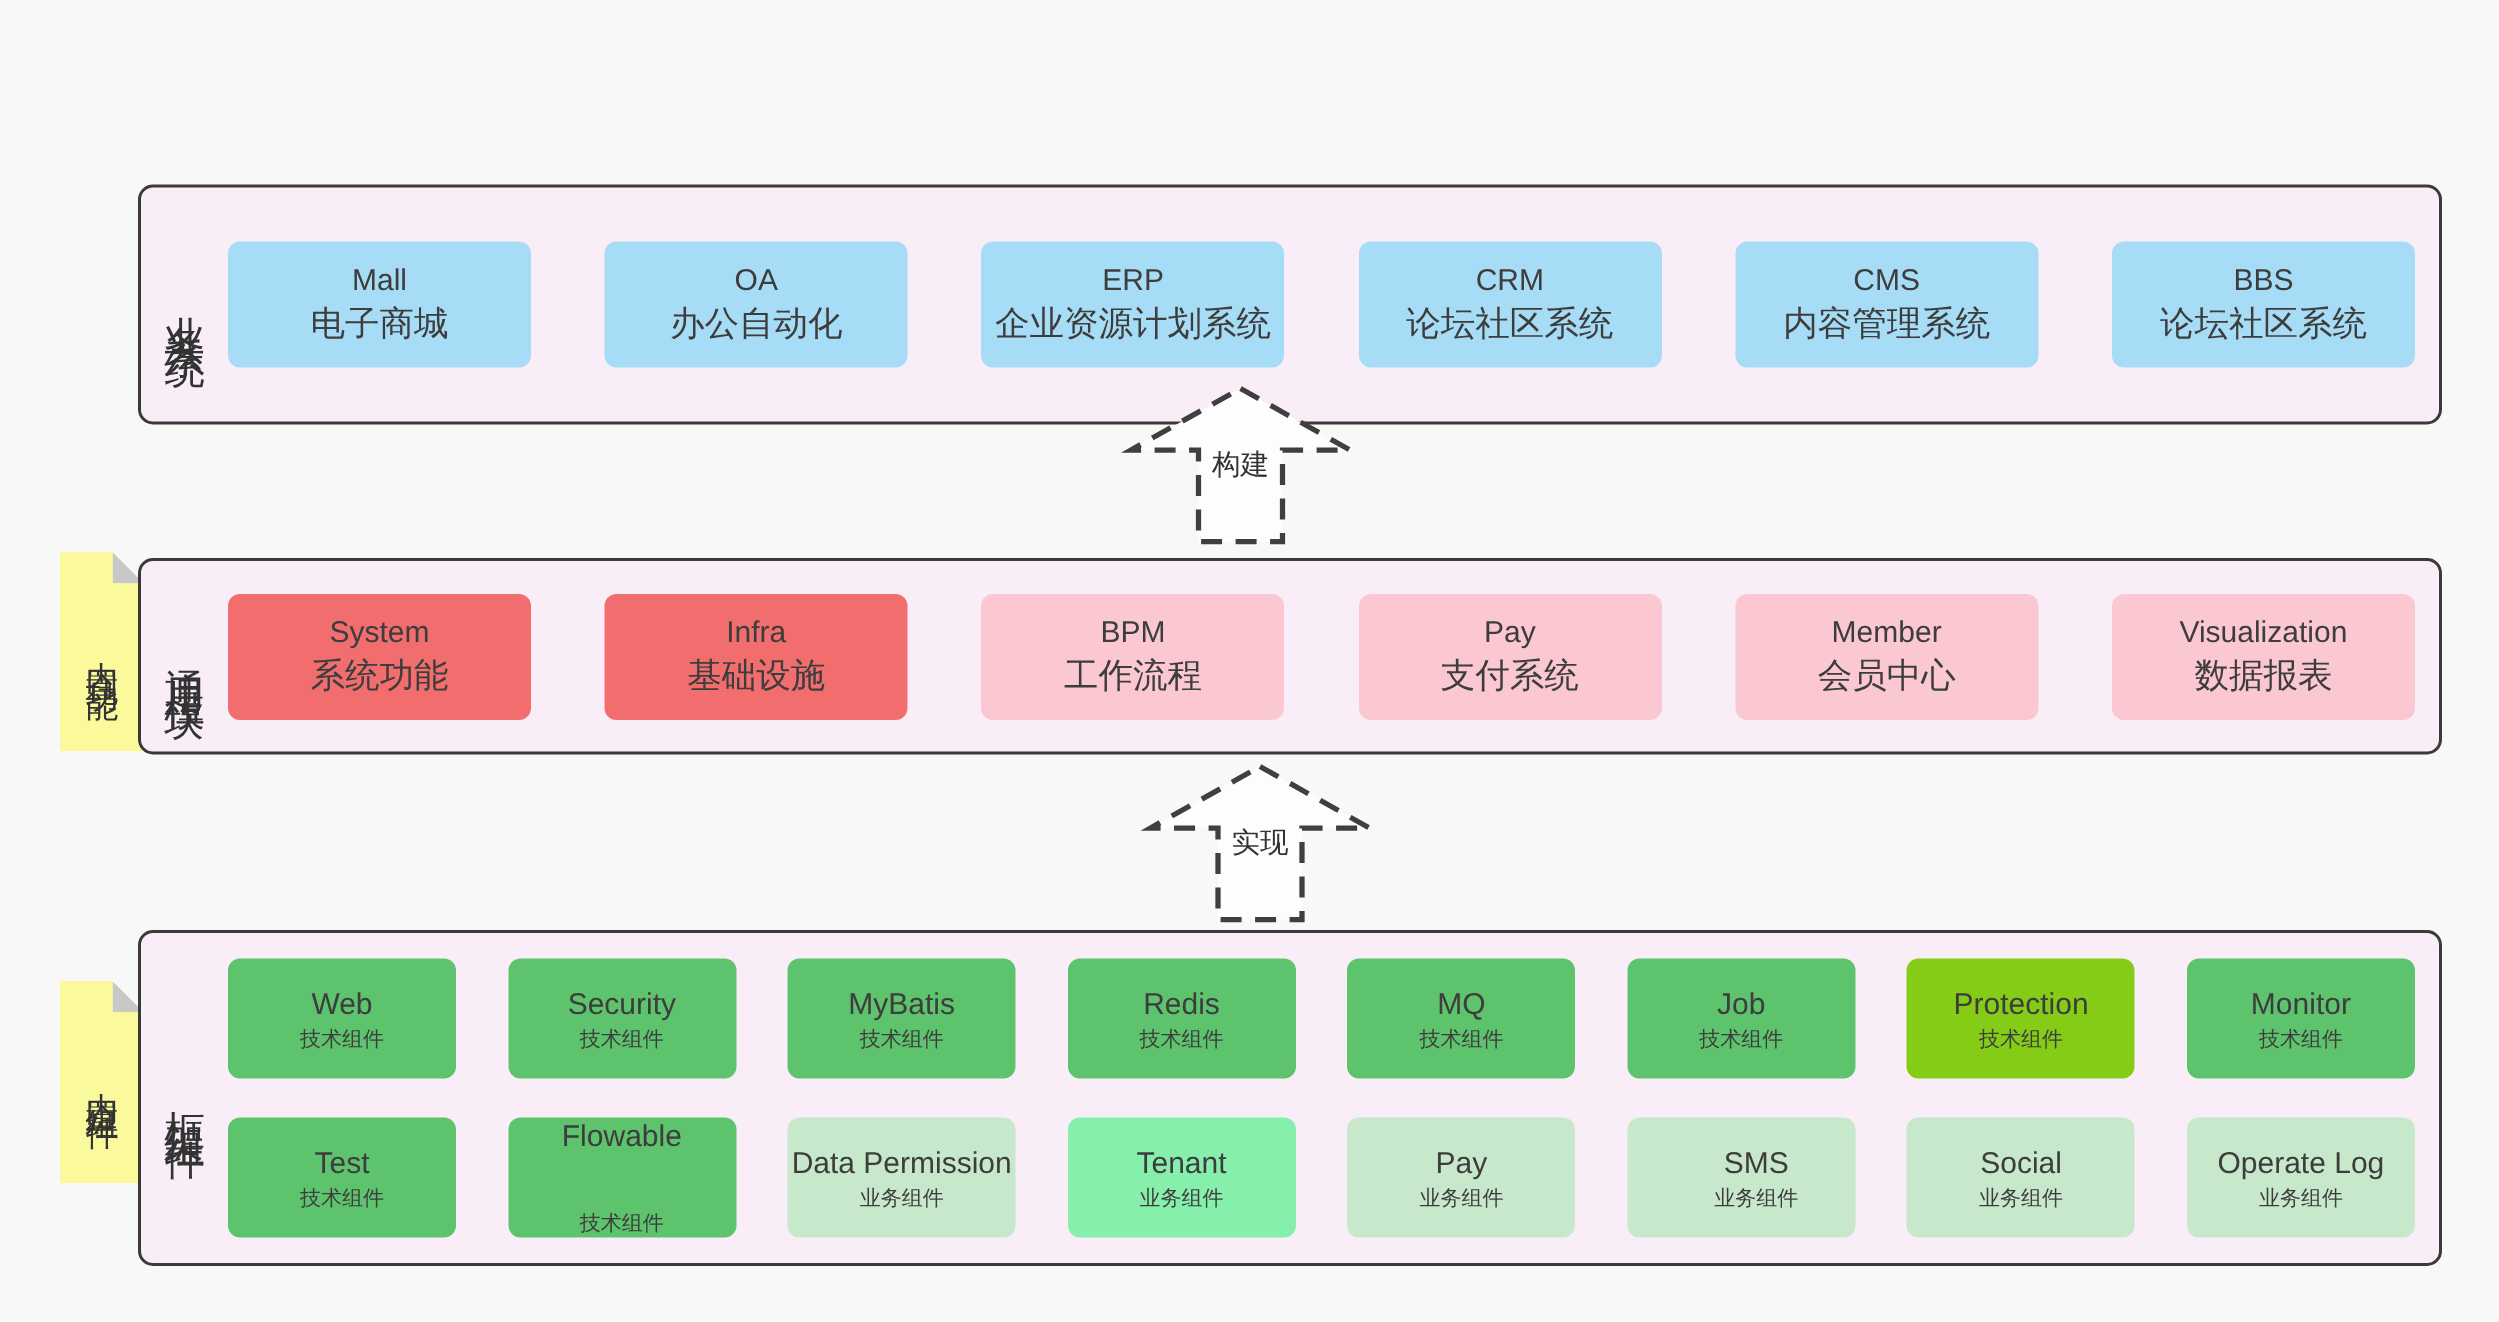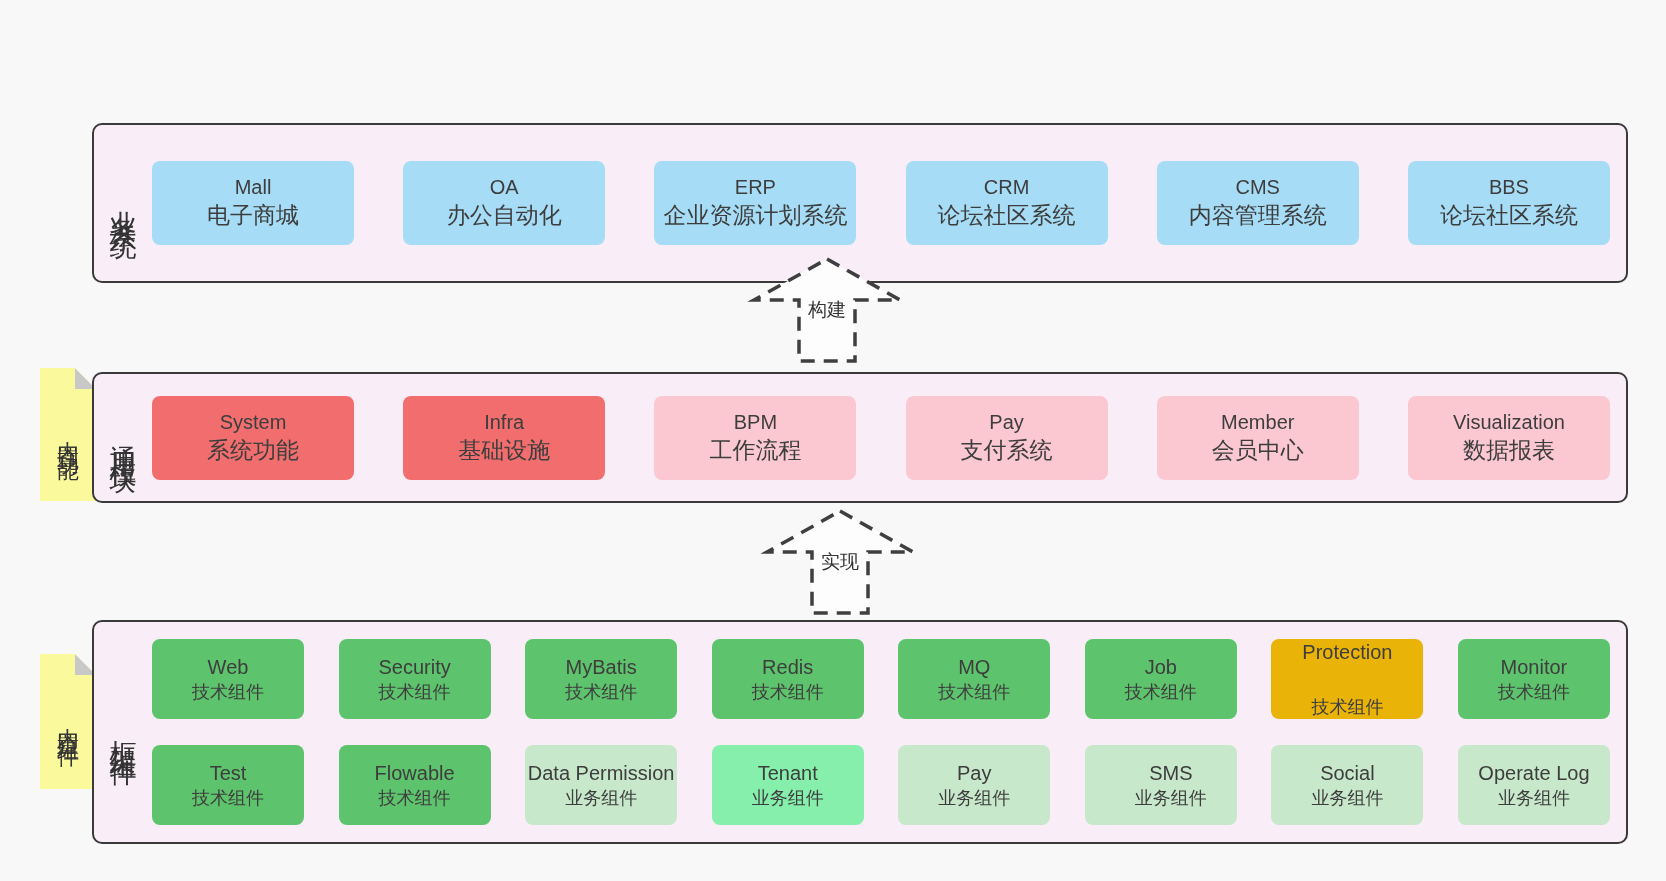--- a/index.html
+++ b/index.html
@@ -34,21 +34,21 @@
   .box-row{display:flex; justify-content:space-between;}
   .box{
     border-radius:8px; display:flex; flex-direction:column;
     align-items:center; justify-content:center; text-align:center;
     color:var(--text);
   }
   .box.lg{width:202px; height:84px; font-size:20px;}
   .box.sm{width:152px; height:80px; font-size:20px;}
   .box .en{line-height:1.3;}
   .box .zh{font-size:23px; line-height:1.35;}
-  .box.sm .zh{font-size:18px;}
+  .box.sm .zh{font-size:14px;}
 
   
   .sticky{
     position:absolute; left:40px; width:56px; z-index:1;
     background:var(--sticky-bg);
     clip-path:polygon(0 0, calc(100% - 21px) 0, 100% 21px, 100% 100%, 0 100%);
     display:flex; align-items:center; justify-content:center;
   }
   .sticky::after{
     content:""; position:absolute; top:0; right:0; width:21px; height:21px;
@@ -179,35 +179,35 @@
             <div class="zh">技术组件</div>
           </div>
           <div class="box sm" style="background: rgb(94, 195, 109);">
             <div class="en">MQ</div>
             <div class="zh">技术组件</div>
           </div>
           <div class="box sm" style="background: rgb(94, 195, 109);">
             <div class="en">Job</div>
             <div class="zh">技术组件</div>
           </div>
-          <div class="box sm" style="background: #eab308; justify-content: space-between;">
+          <div class="box sm" style="background: #84cc16;">
             <div class="en">Protection</div>
             <div class="zh">技术组件</div>
           </div>
           <div class="box sm" style="background: rgb(94, 195, 109);">
             <div class="en">Monitor</div>
             <div class="zh">技术组件</div>
           </div>
         </div>
         <div class="box-row">
           <div class="box sm" style="background: rgb(94, 195, 109);">
             <div class="en">Test</div>
             <div class="zh">技术组件</div>
           </div>
-          <div class="box sm" style="background: rgb(94, 195, 109);">
+          <div class="box sm" style="background: rgb(94, 195, 109); justify-content: space-between;">
             <div class="en">Flowable</div>
             <div class="zh">技术组件</div>
           </div>
           <div class="box sm" style="background: rgb(199, 232, 202);">
             <div class="en">Data Permission</div>
             <div class="zh">业务组件</div>
           </div>
           <div class="box sm" style="background: #86efac;">
             <div class="en">Tenant</div>
             <div class="zh">业务组件</div>

